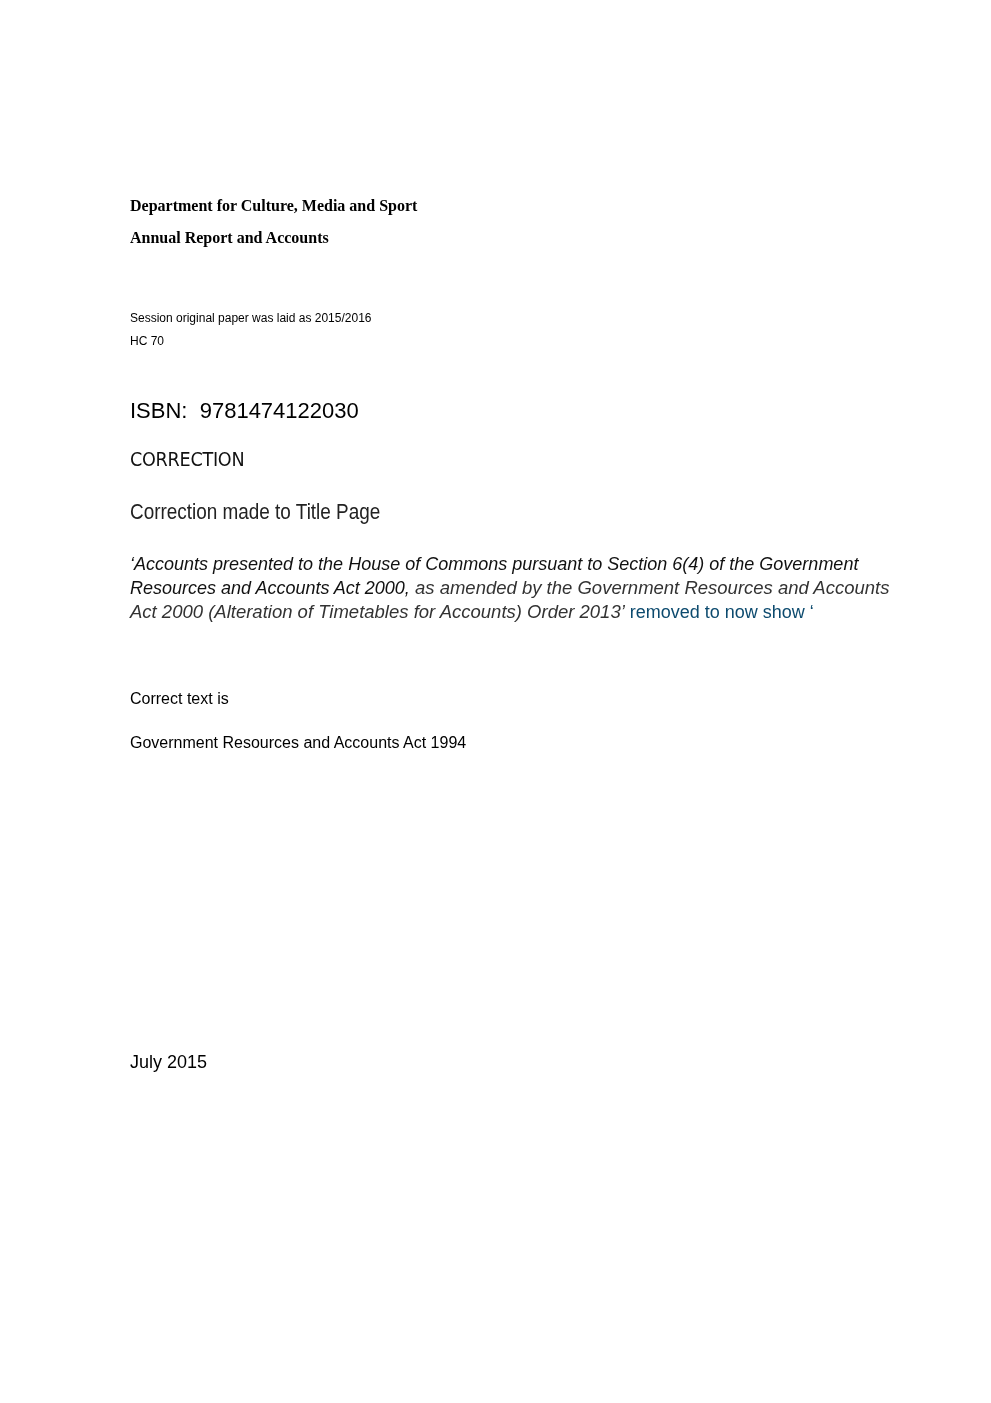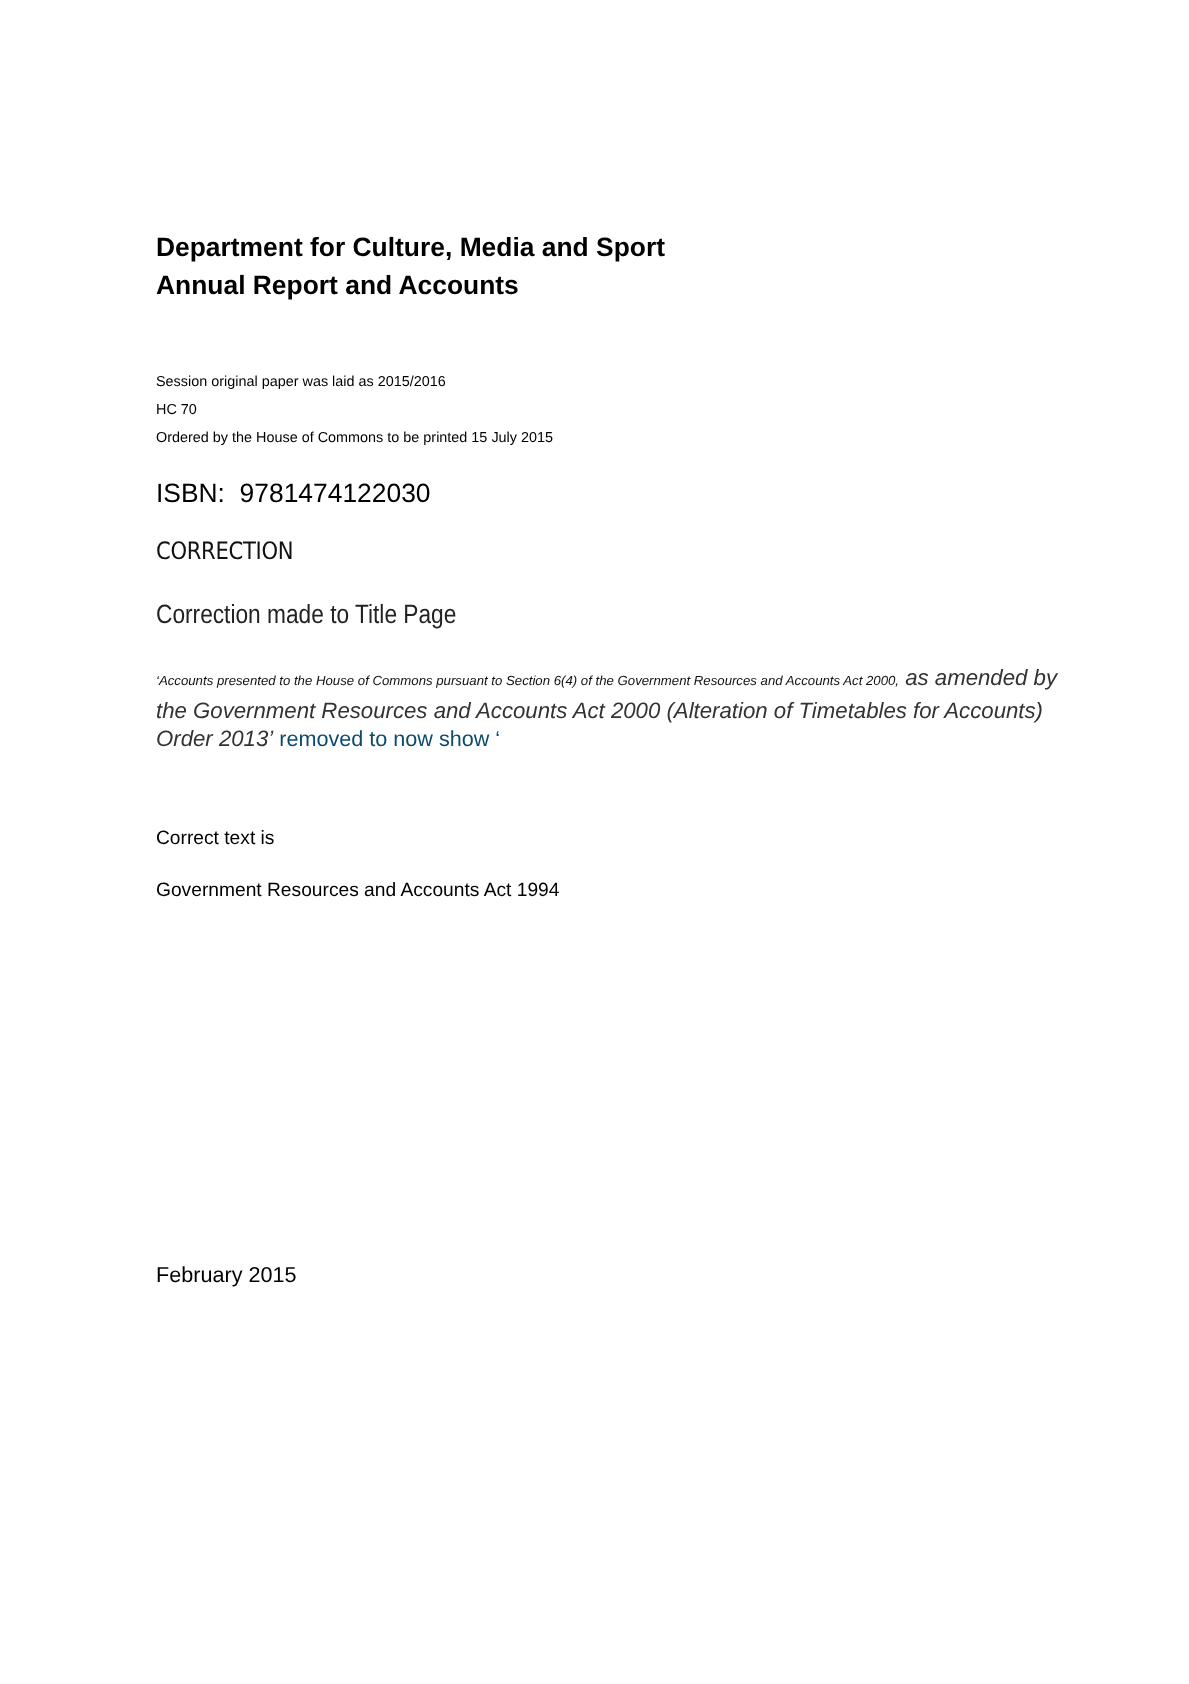--- a/index.html
+++ b/index.html
@@ -21,23 +21,23 @@
       top: 0;
       width: 760px;
     }
     .title-block {
       position: absolute;
       top: 190px;
       left: 0;
       width: 760px;
     }
     .title-line {
-      font-family: Liberation Sans, sans-serif;
+      font-family: Liberation Serif, serif;
       font-weight: bold;
-      font-size: 22px;
+      font-size: 16px;
       line-height: 31.5px;
       margin: 0;
       color: #000;
       white-space: nowrap;
     }
     .meta-block {
       position: absolute;
       top: 307px;
       left: 0;
       font-size: 12px;
@@ -83,21 +83,21 @@
       top: 553px;
       left: 0;
       width: 760px;
       font-size: 18px;
       line-height: 23px;
       color: #333;
       margin: 0;
     }
     .removed-text .q-dark {
       font-style: italic;
-      font-size: 11px;
+      font-size: 18px;
       color: #111;
     }
     .removed-text .q-gray {
       font-style: italic;
       font-size: 18.5px;
       color: #333;
     }
     .removed-text .plain {
       font-style: normal;
       color: #0c4a6e;
@@ -138,32 +138,31 @@
 <div class="page">
 
   <div class="title-block">
     <p class="title-line">Department for Culture, Media and Sport</p>
     <p class="title-line">Annual Report and Accounts</p>
   </div>
 
   <div class="meta-block">
     <p class="meta-line">Session original paper was laid as 2015/2016</p>
     <p class="meta-line">HC 70</p>
-    <p class="meta-line">Ordered by the House of Commons to be printed 15 July 2015</p>
   </div>
 
   <div class="isbn">ISBN:  9781474122030</div>
 
   <div class="correction-heading">CORRECTION</div>
 
   <div class="correction-subheading">Correction made to Title Page</div>
 
   <p class="removed-text"><span class="q-dark">‘Accounts presented to the House of Commons pursuant to Section 6(4) of the Government Resources and Accounts Act 2000,</span><span class="q-gray"> as amended by the Government Resources and Accounts Act 2000 (Alteration of Timetables for Accounts) Order 2013’</span><span class="plain"> removed to now show ‘</span></p>
 
   <div class="correct-label">Correct text is</div>
 
   <p class="correct-text">
     <span>Government Resources and Accounts Act 1994</span>
   </p>
 
-  <div class="date-line">February 2015</div>
+  <div class="date-line">July 2015</div>
 
 </div>
 
 </body></html>

